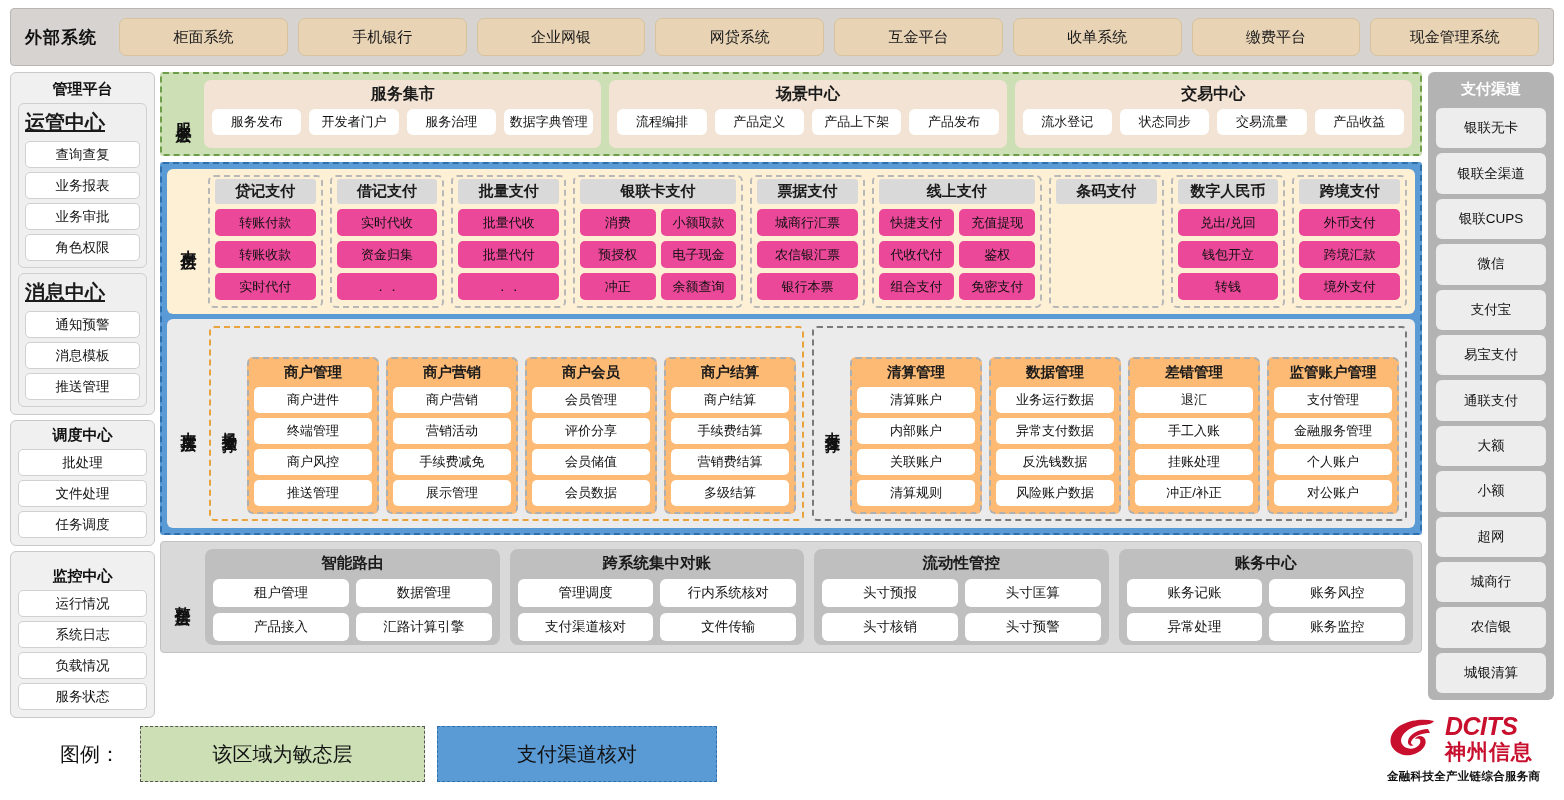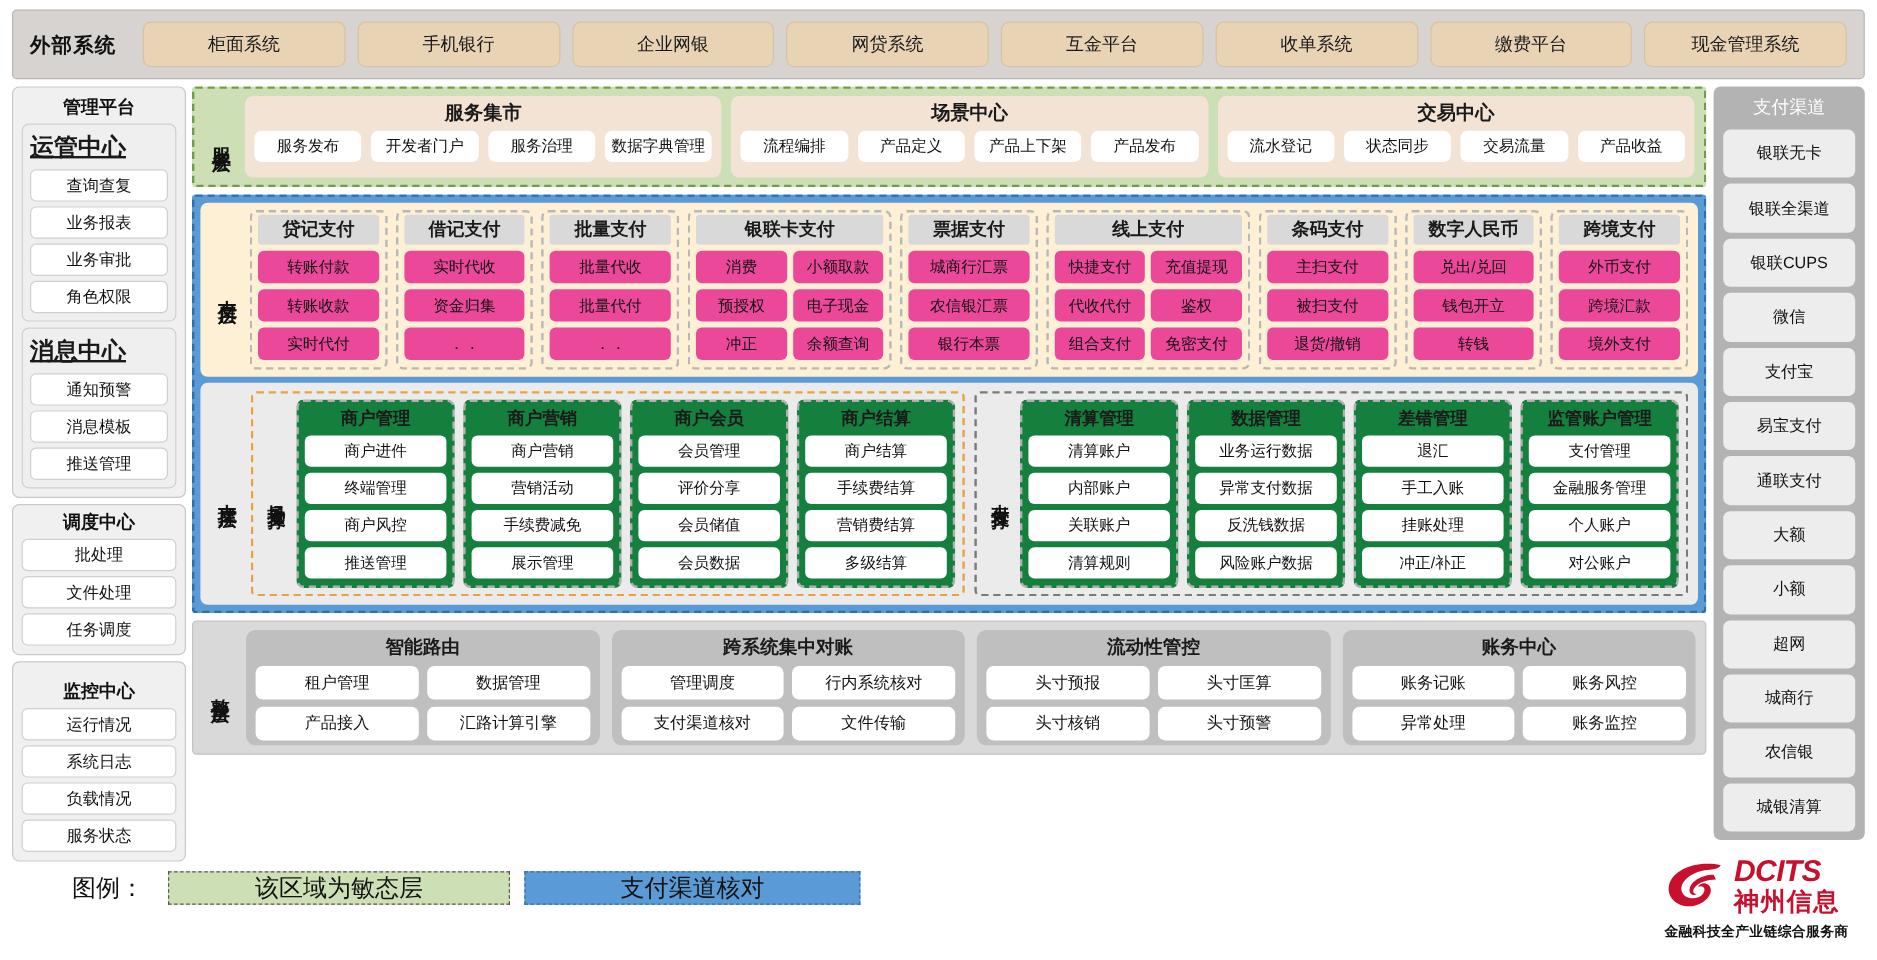--- a/index.html
+++ b/index.html
@@ -115,22 +115,22 @@
   }
   .sup-block{
     flex:1; display:flex; align-items:stretch; gap:6px;
     padding:5px 6px;
   }
   .sup-block.scene{ border:2px dashed #e8a33d; border-radius:5px; }
   .sup-block.paysup{ border:2px dashed #7a7a7a; border-radius:5px; }
   .sup-block .vlabel{ width:24px; flex:0 0 24px; font-size:15px; letter-spacing:2px; }
   .sup-cols{ display:flex; flex:1; gap:7px; }
   .sup-col{
-    flex:1; background:#15803d; border:2px dashed #b0b0b0; border-radius:6px;
-    padding:2px 5px 6px; display:flex; flex-direction:column;
+    flex:1; background:#fdba74; border:2px dashed #b0b0b0; border-radius:6px;
+    padding:2px 5px 6px; display:flex; flex-direction:column;margin-top:24px;
   }
   .sup-col-title{ font-size:14.5px; font-weight:bold; text-align:center; padding:2px 0 5px; white-space:nowrap; }
   .sup-chip{
     background:#ffffff; border-radius:5px; height:26px; margin-bottom:5px;
     display:flex; align-items:center; justify-content:center;
     font-size:13px; color:#111; white-space:nowrap; padding:0 3px;
   }
   .sup-chip:last-child{ margin-bottom:0; }
 
   
@@ -152,35 +152,35 @@
     font-size:13.5px; color:#111; white-space:nowrap; padding:0 3px;
   }
 
   
   #pay-channels{
     position:absolute; left:1428px; top:72px; width:126px; height:628px;
     background:#b3b3b3; border-radius:6px;
     padding:5px 8px 7px; display:flex; flex-direction:column; gap:5px;
   }
   #pay-channels .pc-title{
-    font-size:15px; font-weight:normal; color:#ffffff; text-align:center; padding:3px 0 4px;
+    font-size:15px; font-weight:bold; color:#ffffff; text-align:center; padding:3px 0 4px;
   }
   .pc-item{
     background:#ededed; border-radius:6px; flex:1;
     display:flex; align-items:center; justify-content:center;
     font-size:13.5px; color:#111; white-space:nowrap;
   }
 
   
   #legend{
     position:absolute; left:60px; top:726px; display:flex; align-items:center; gap:12px;
   }
   #legend .legend-label{ font-size:20px; color:#111; margin-right:8px; }
   .legend-box{
-    height:28px; display:flex; align-items:center; justify-content:center;
+    height:56px; display:flex; align-items:center; justify-content:center;
     font-size:20px; color:#111; padding:0 42px; white-space:nowrap;
   }
   .legend-box.agile{ background:#ccdfb5; border:1px dashed #555; width:285px; }
   .legend-box.stable{ background:#5b9bd5; border:1px dashed #2f6fad; width:280px; }
 
   
   #logo{ position:absolute; left:1387px; top:712px; width:177px; height:84px; }
   #logo .logo-top{ display:flex; align-items:center; gap:4px; height:52px; }
   #logo .logo-mark{ width:54px; height:46px; flex:0 0 54px; }
   #logo .logo-words{ display:flex; flex-direction:column; line-height:1; }
@@ -364,31 +364,20 @@
                 <div class="pay-chip">鉴权</div>
               </div>
               <div class="pay-row">
                 <div class="pay-chip">组合支付</div>
                 <div class="pay-chip">免密支付</div>
               </div>
             </div>
           </div>
           <div class="pay-col">
             <div class="pay-col-title">条码支付</div>
-            <div class="pay-grid">
-              <div class="pay-row">
-                <div class="pay-chip">主扫支付</div>
-              </div>
-              <div class="pay-row">
-                <div class="pay-chip">被扫支付</div>
-              </div>
-              <div class="pay-row">
-                <div class="pay-chip">退货/撤销</div>
-              </div>
-            </div>
           </div>
           <div class="pay-col">
             <div class="pay-col-title">数字人民币</div>
             <div class="pay-grid">
               <div class="pay-row">
                 <div class="pay-chip">兑出/兑回</div>
               </div>
               <div class="pay-row">
                 <div class="pay-chip">钱包开立</div>
               </div>

